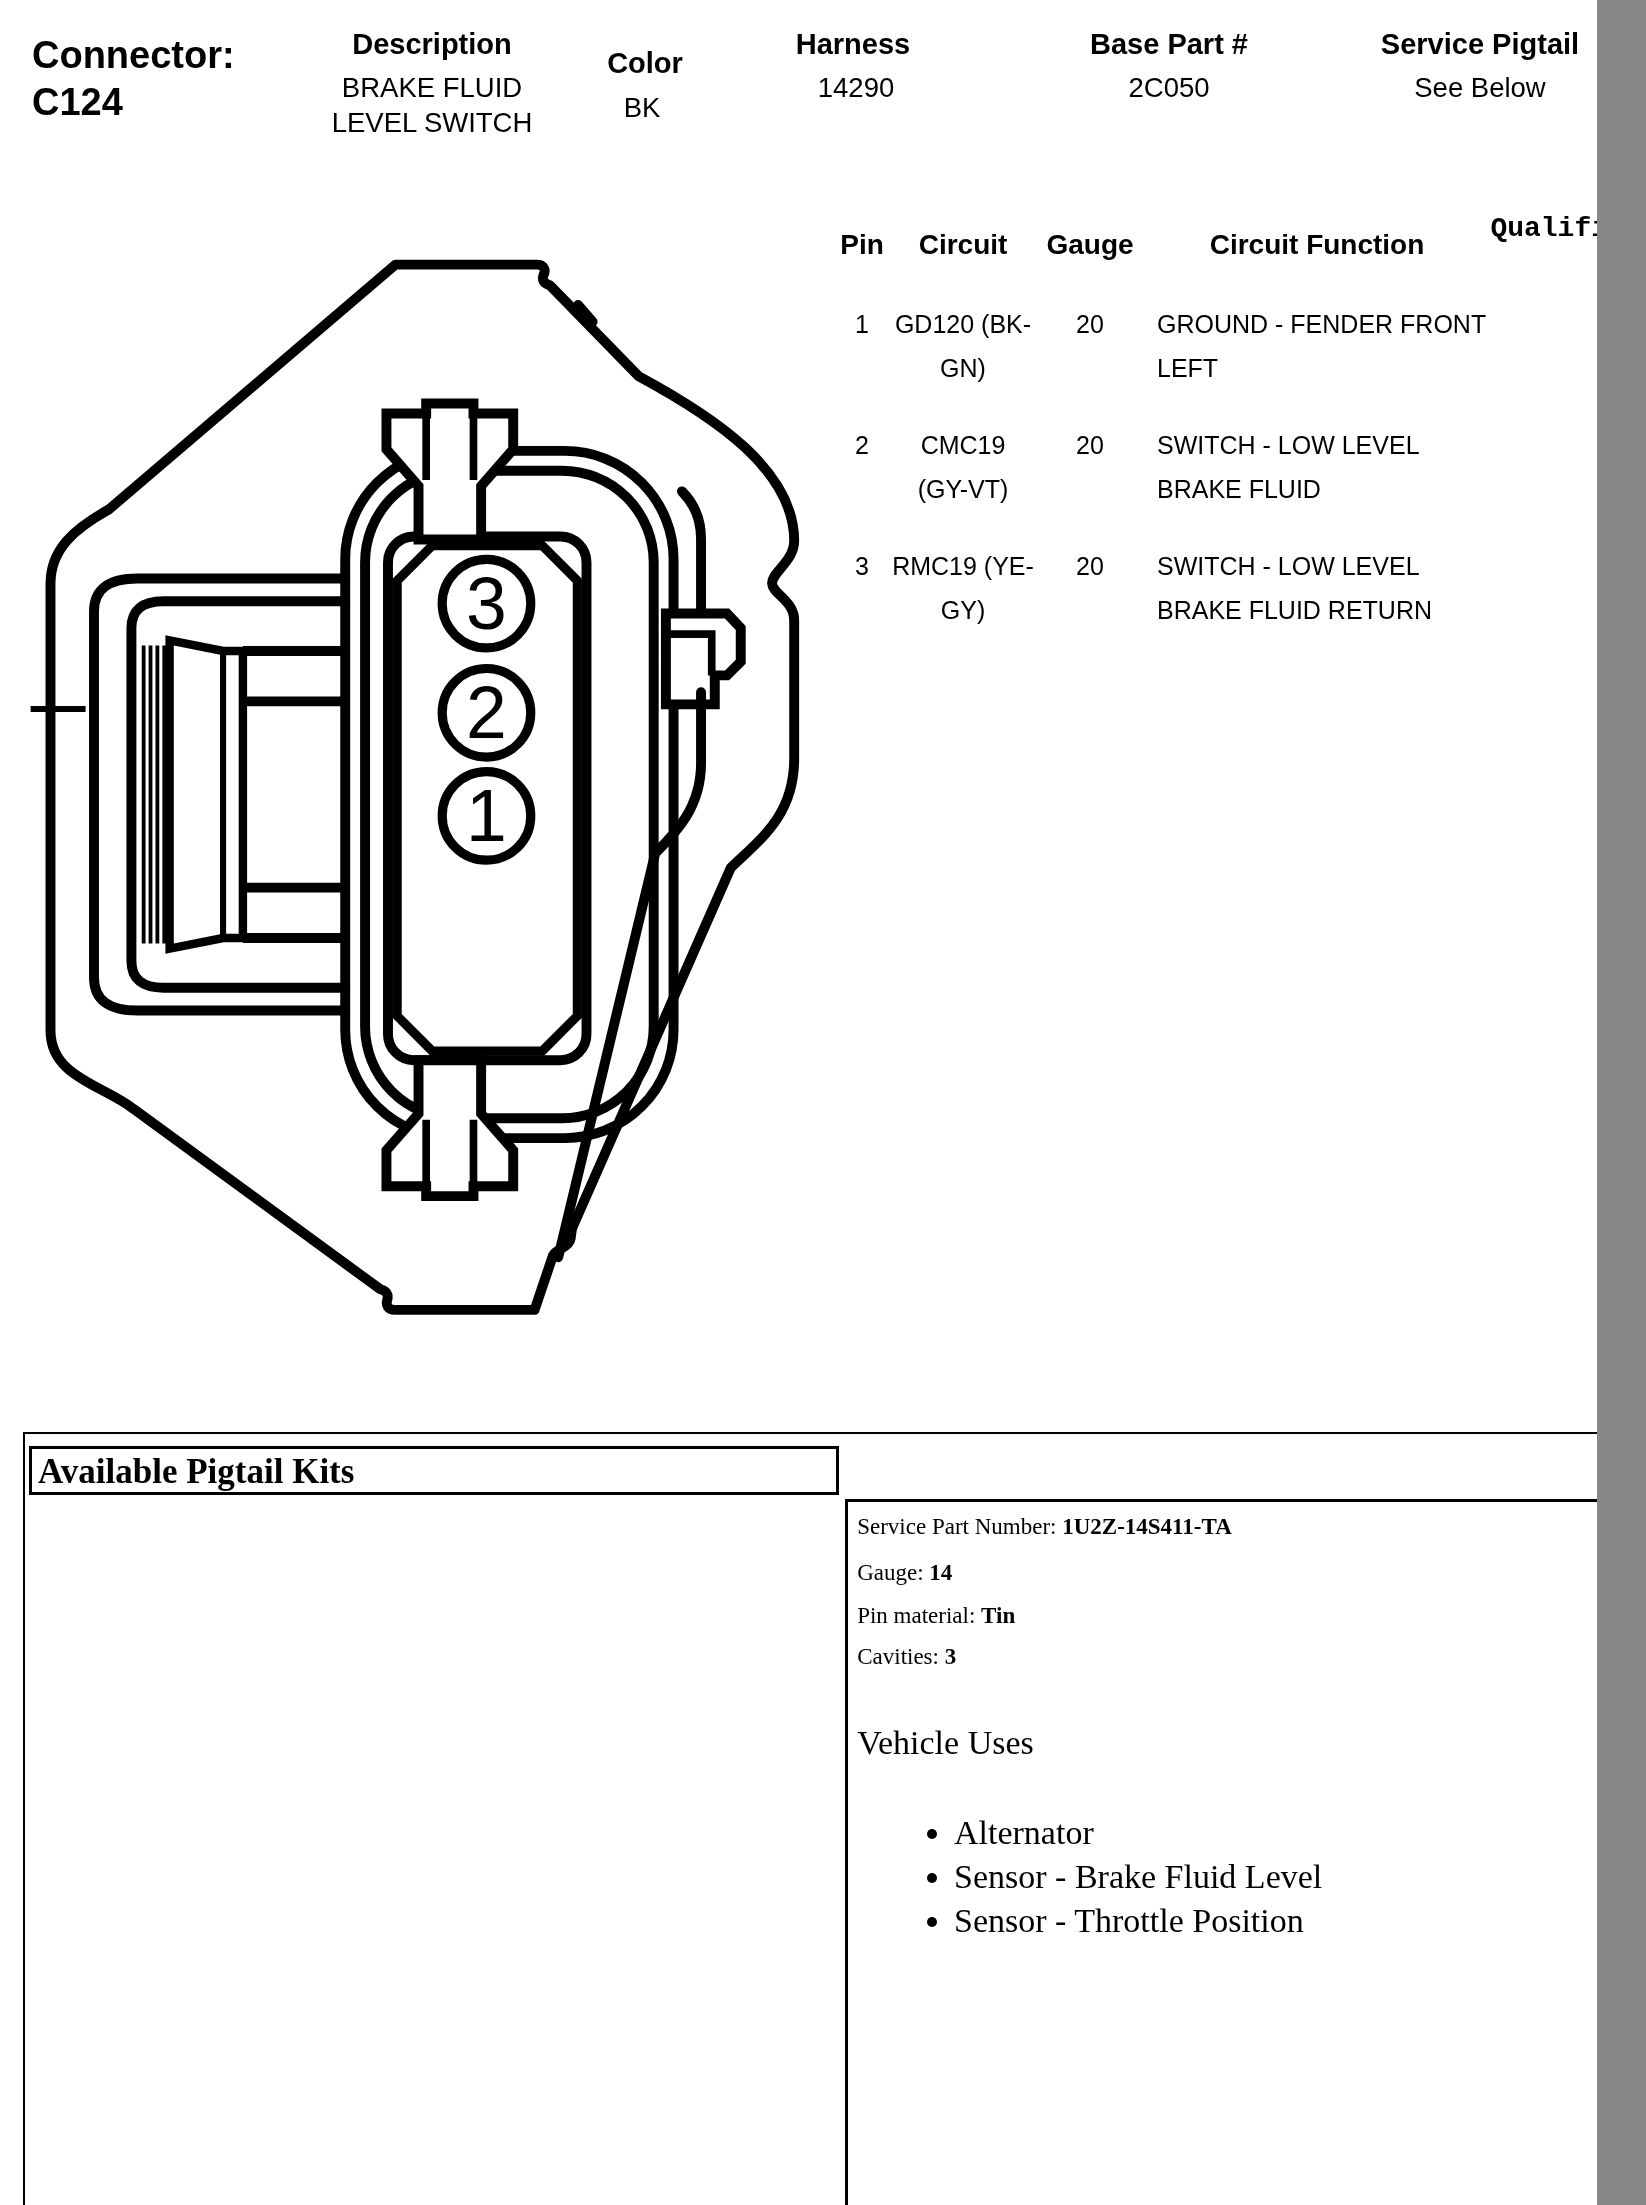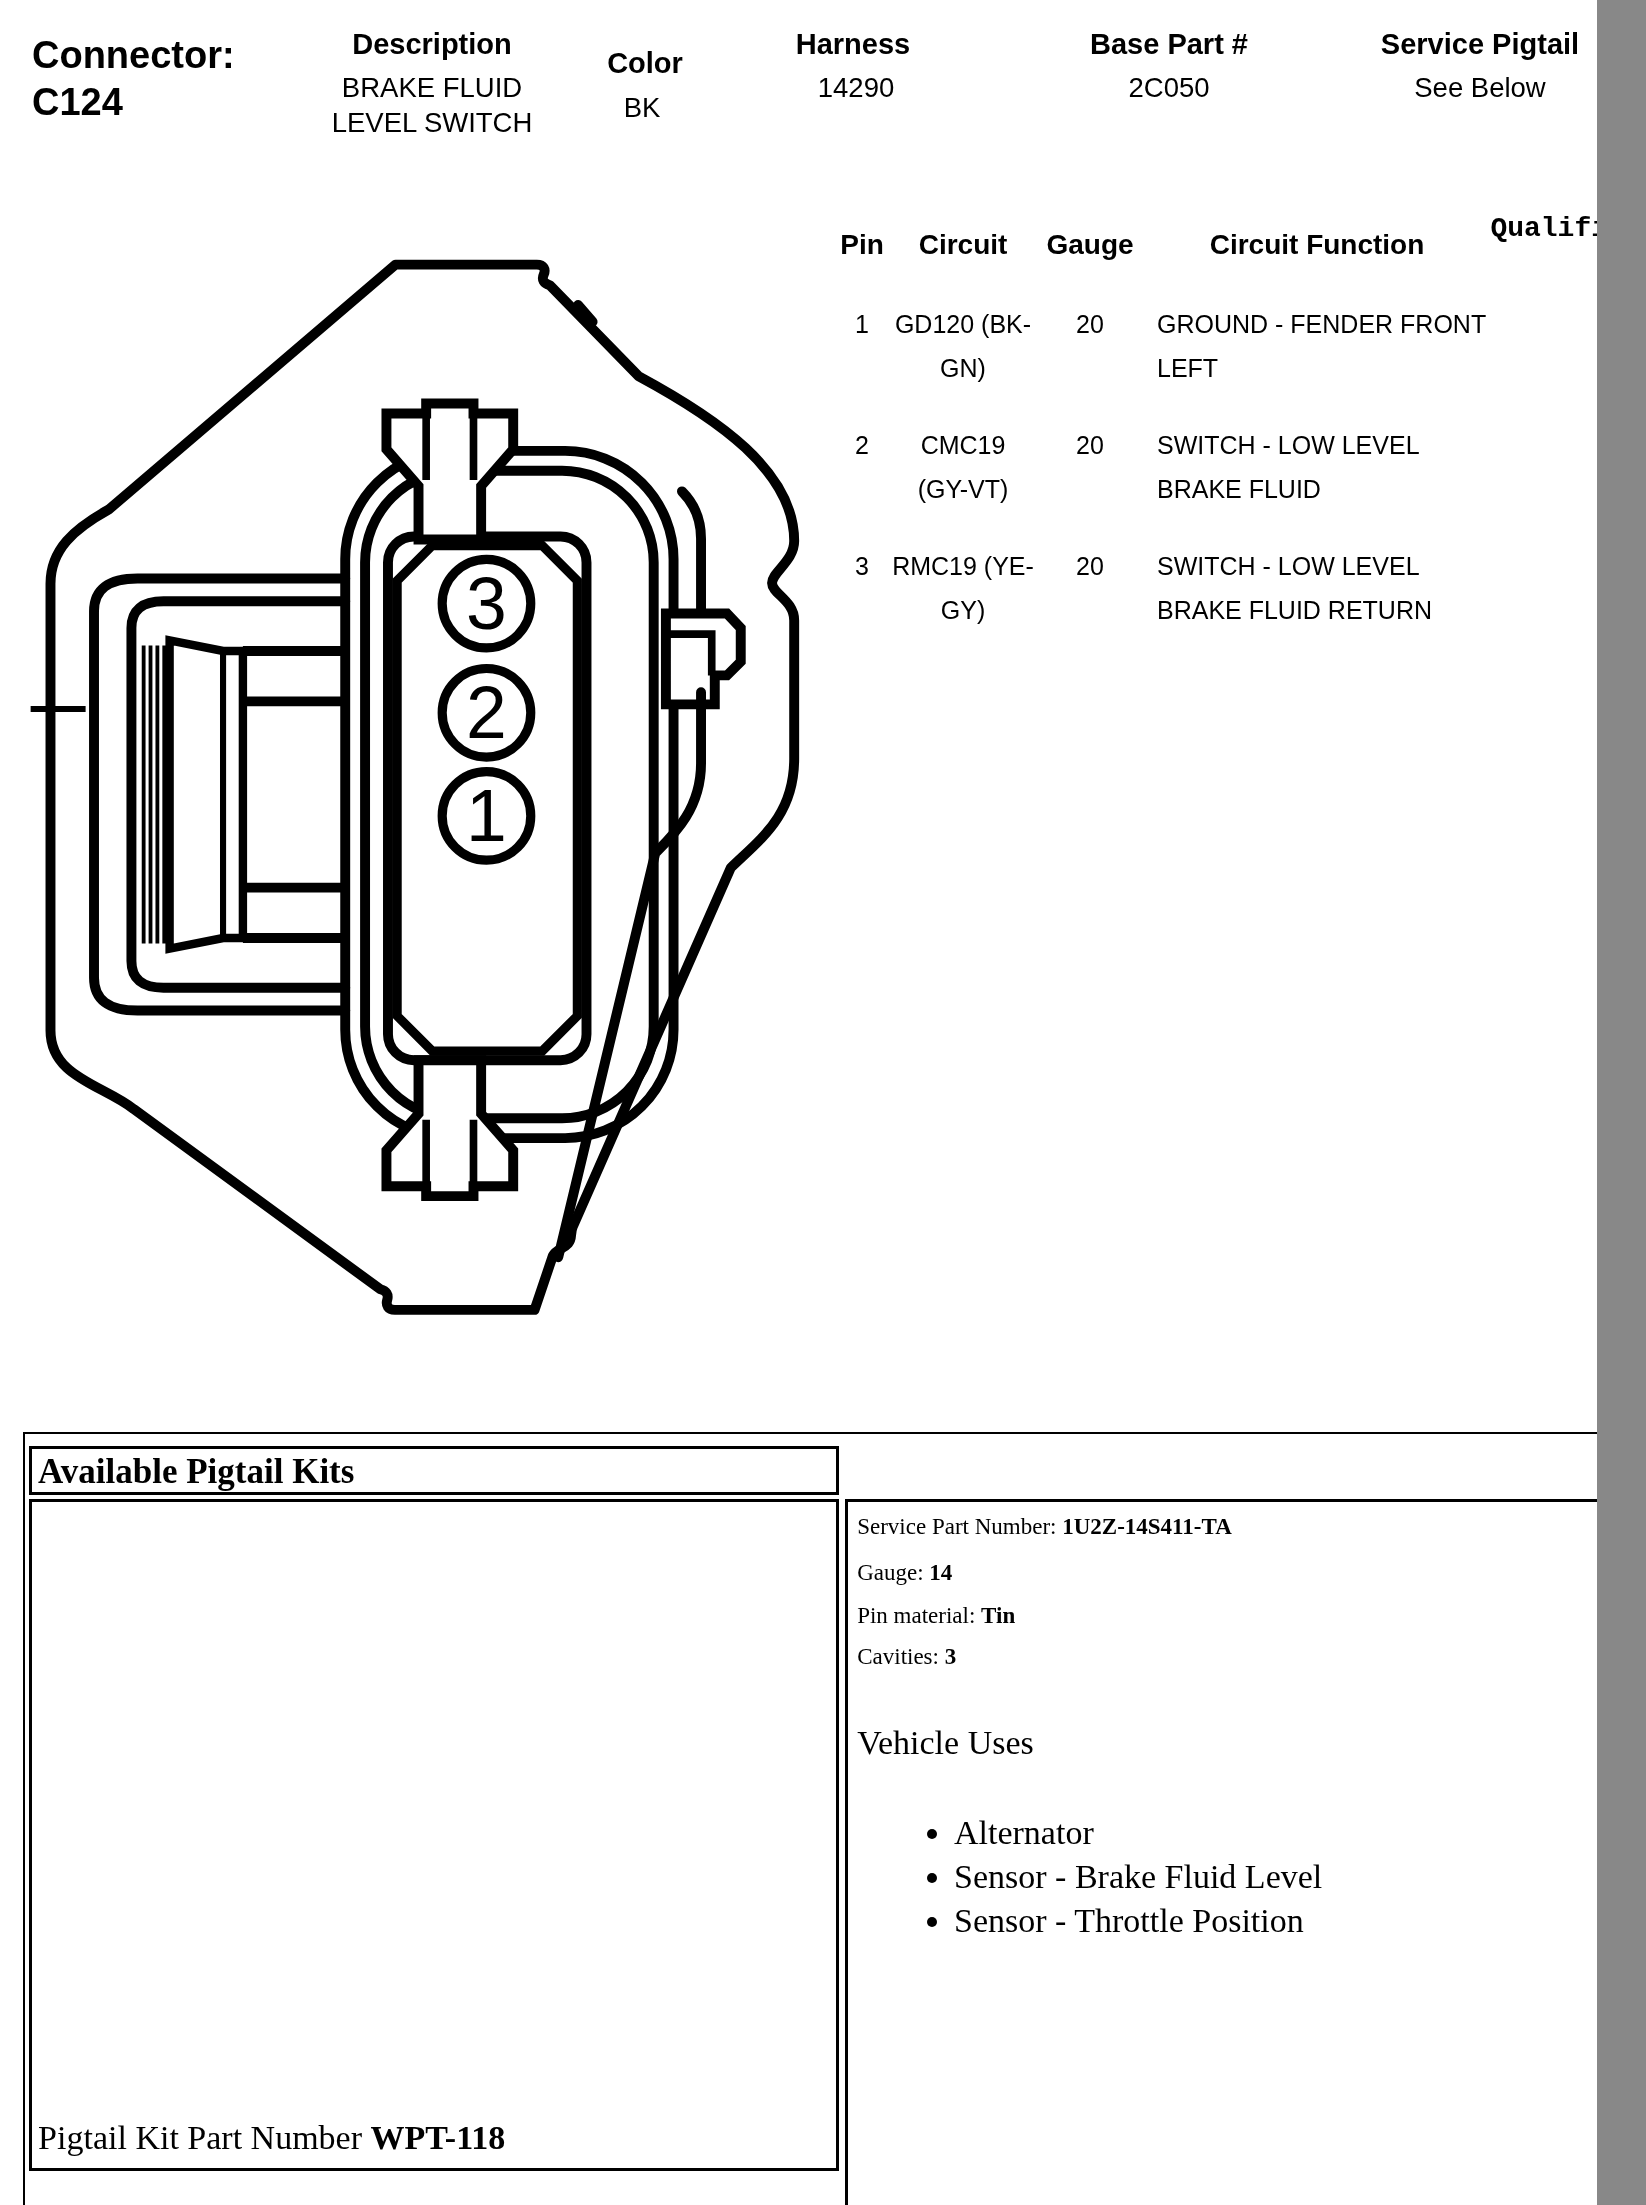--- a/index.html
+++ b/index.html
@@ -143,25 +143,20 @@
                         C 66 719 97 692 142 667
                         Z"></path>
   </svg>
 
   <div class="abs" style="left:23px;top:1432px;width:1619px;height:779px;border:2.3px solid #000;"></div>
 
   <div class="box" style="left:29px;top:1446px;width:804px;height:43px;">
     <div class="serif b" style="font-size:35px;padding:3.1px 0 0 6.1px;white-space:nowrap;">Available Pigtail Kits</div>
   </div>
 
-  <div class="box" style="left:29px;top:1499px;width:804px;height:666px;">
-    <div class="serif abs" style="left:6.1px;top:617px;font-size:34px;white-space:nowrap;">
-      <span>Pigtail Kit Part Number </span><span class="b">WPT-118</span>
-    </div>
-  </div>
 
   <div class="box" style="left:845px;top:1499px;width:786px;height:718px;">
     <div class="serif abs svcline" style="left:9.2px;top:12.2px;">
       <span>Service Part Number: </span><span class="val">1U2Z-14S411-TA</span>
     </div>
     <div class="serif abs svcline" style="left:9.2px;top:58px;">
       <span>Gauge: </span><span class="val">14</span>
     </div>
     <div class="serif abs svcline" style="left:9.2px;top:101px;">
       <span>Pin material: </span><span class="val">Tin</span>

